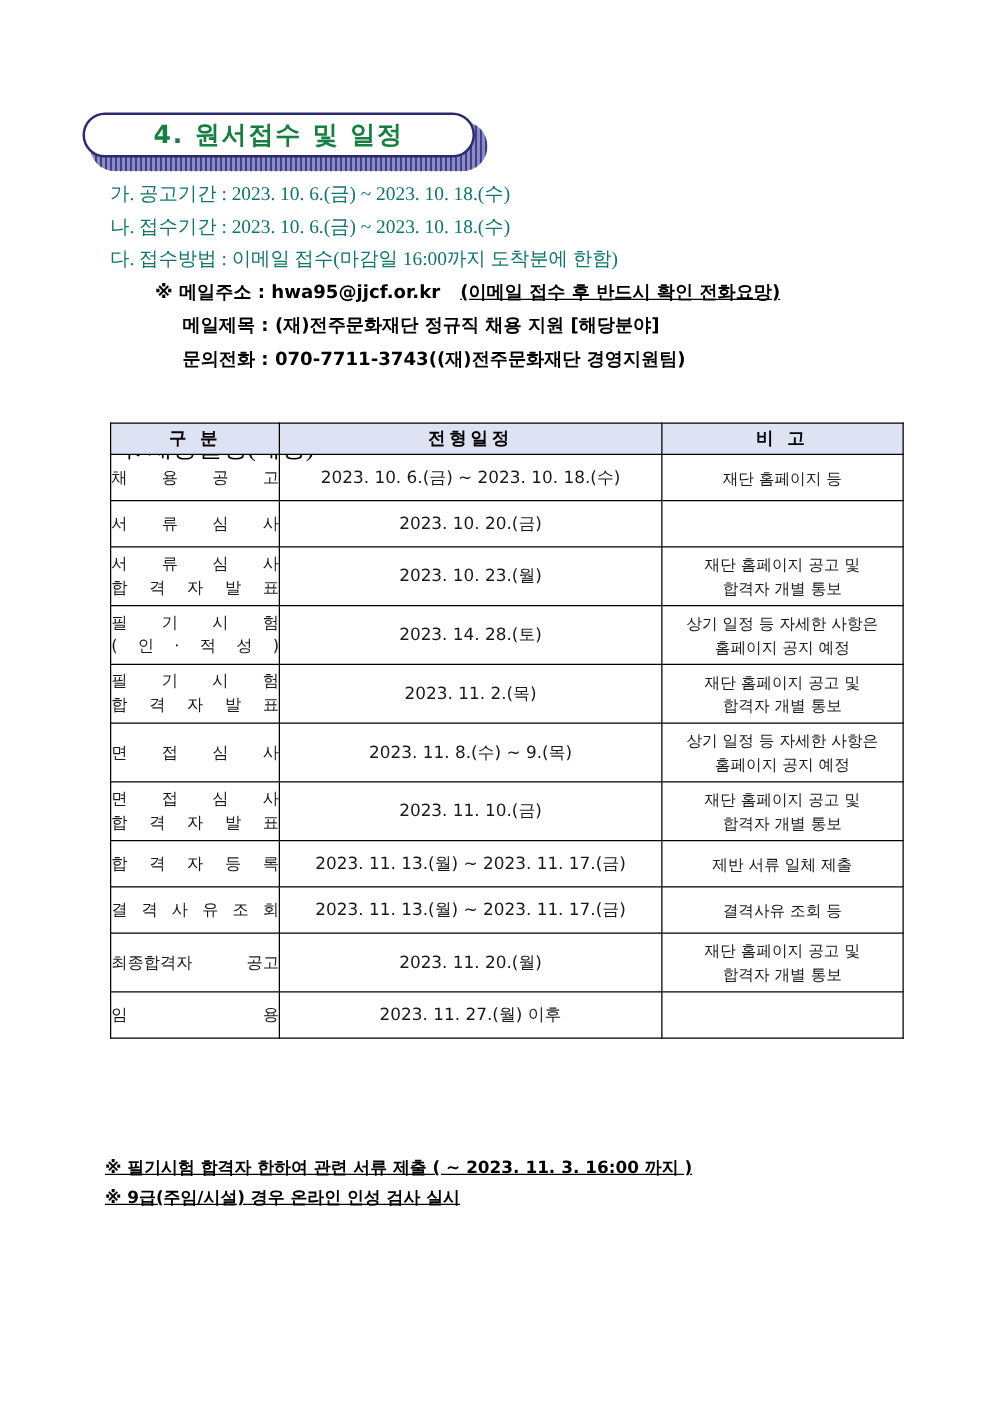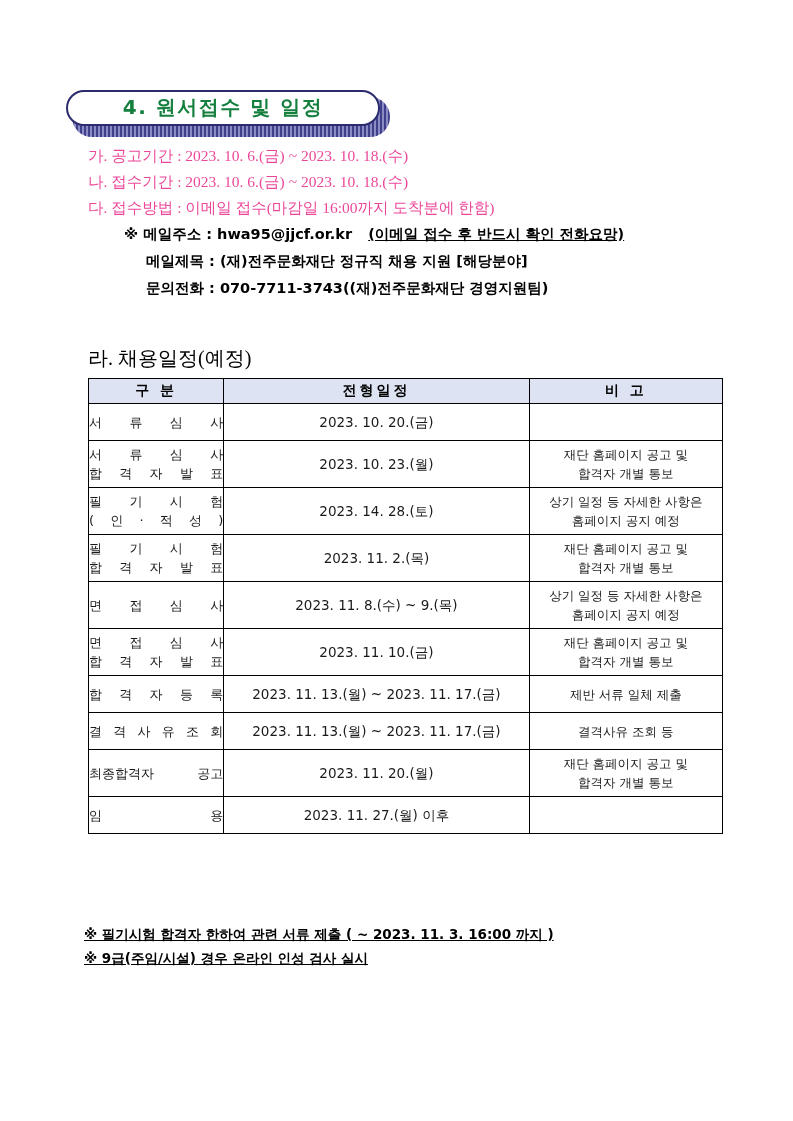--- a/index.html
+++ b/index.html
@@ -69,21 +69,21 @@
     position: absolute;
     left: 88px;
     top: 143px;
     width: 660px;
   }
   .intro-line {
     font-family: "Liberation Serif", "DejaVu Serif", serif;
     font-size: 15.5px;
     line-height: 26px;
     white-space: nowrap;
-    color: #ec4899;
+    color: #0f766e;
   }
   .intro-sub {
     font-family: "DejaVu Sans", "Liberation Sans", sans-serif;
     font-weight: bold;
     font-size: 14.5px;
     line-height: 27px;
     white-space: nowrap;
     color: #000;
   }
   .indent-1 { padding-left: 36px; }
@@ -103,21 +103,20 @@
 
   
   #schedule-table {
     position: absolute;
     left: 88px;
     top: 338px;
     width: 635px;
     border-collapse: collapse;
     table-layout: fixed;
     font-family: "DejaVu Sans", "Liberation Sans", sans-serif;
-    margin-top: 40px;
   }
   #schedule-table th,
   #schedule-table td {
     border: 1px solid #000000;
     padding: 0;
     vertical-align: middle;
   }
   #schedule-table thead th {
     background: #dde3f2;
     height: 24px;
@@ -217,20 +216,31 @@
   <thead>
     <tr>
       <th>구 분</th>
       <th>전형일정</th>
       <th>비 고</th>
     </tr>
   </thead>
   <tbody id="schedule-body">
       <tr class="row-h1">
         <td class="cell-stage">
+          <span>채 용 공 고</span>
+        </td>
+        <td class="cell-date">
+          <div>2023. 10. 6.(금) ~ 2023. 10. 18.(수)</div>
+        </td>
+        <td class="cell-note">
+          <div>재단 홈페이지 등</div>
+        </td>
+      </tr>
+      <tr class="row-h1">
+        <td class="cell-stage">
           <span>서 류 심 사</span>
         </td>
         <td class="cell-date">
           <div>2023. 10. 20.(금)</div>
         </td>
         <td class="cell-note">
           <div></div>
         </td>
       </tr>
       <tr class="row-h2">

